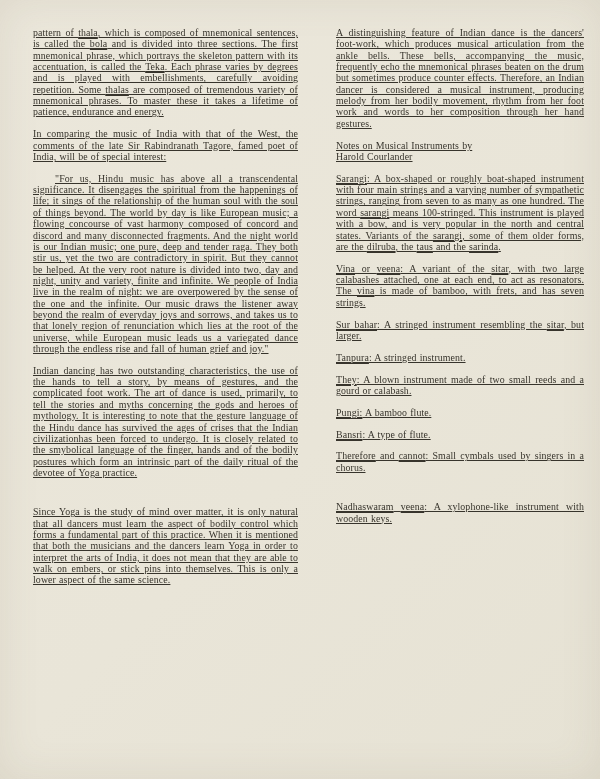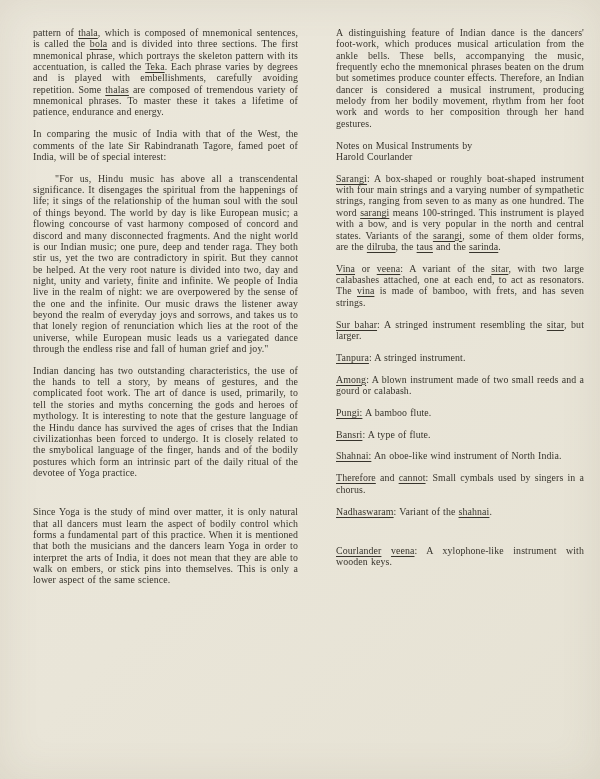--- a/index.html
+++ b/index.html
@@ -23,20 +23,21 @@
     box-shadow: inset 0 0 40px rgba(120,110,85,0.12);
     font-family: "Liberation Serif", "DejaVu Serif", serif;
     font-size: 9.9px;
     line-height: 11.35px;
     color: #37342c;
     letter-spacing: 0.1px;
     overflow: hidden;
   }
   .col {
     display: block;
+    text-decoration: underline;
   }
   .col-left  { width: 265px; flex: 0 0 265px; }
   .col-right { width: 248px; flex: 0 0 248px; }
   .para {
     margin: 0 0 10.5px 0;
     text-align: justify;
     word-spacing: 0.5px;
   }
   .para.indent { text-indent: 22px; }
   .para:last-child { margin-bottom: 0; margin-top: 28px; }
@@ -57,21 +58,19 @@
       <p class="para">Indian dancing has two outstanding characteristics, the use of the hands to tell a story, by means of gestures, and the complicated foot work. The art of dance is used, primarily, to tell the stories and myths concerning the gods and heroes of mythology. It is interesting to note that the gesture language of the Hindu dance has survived the ages of crises that the Indian civilizationhas been forced to undergo. It is closely related to the smybolical language of the finger, hands and of the bodily postures which form an intrinsic part of the daily ritual of the devotee of Yoga practice.</p>
       <p class="para">Since Yoga is the study of mind over matter, it is only natural that all dancers must learn the aspect of bodily control which forms a fundamental part of this practice. When it is mentioned that both the musicians and the dancers learn Yoga in order to interpret the arts of India, it does not mean that they are able to walk on embers, or stick pins into themselves. This is only a lower aspect of the same science.</p>
     </div>
   <div class="col col-right">
       <p class="para">A distinguishing feature of Indian dance is the dancers' foot-work, which produces musical articulation from the ankle bells. These bells, accompanying the music, frequently echo the mnemonical phrases beaten on the drum but sometimes produce counter effects. Therefore, an Indian dancer is considered a musical instrument, producing melody from her bodily movement, rhythm from her foot work and words to her composition through her hand gestures.</p>
       <p class="para">Notes on Musical Instruments by<br>Harold Courlander</p>
       <p class="para"><span class="u">Sarangi</span>: A box-shaped or roughly boat-shaped instrument with four main strings and a varying number of sympathetic strings, ranging from seven to as many as one hundred. The word <span class="u">sarangi</span> means 100-stringed. This instrument is played with a bow, and is very popular in the north and central states. Variants of the <span class="u">sarangi</span>, some of them older forms, are the <span class="u">dilruba</span>, the <span class="u">taus</span> and the <span class="u">sarinda</span>.</p>
       <p class="para"><span class="u">Vina</span> or <span class="u">veena</span>: A variant of the <span class="u">sitar</span>, with two large calabashes attached, one at each end, to act as resonators. The <span class="u">vina</span> is made of bamboo, with frets, and has seven strings.</p>
       <p class="para"><span class="u">Sur bahar</span>: A stringed instrument resembling the <span class="u">sitar</span>, but larger.</p>
       <p class="para"><span class="u">Tanpura</span>: A stringed instrument.</p>
-      <p class="para"><span class="u">Among</span>: A blown instrument made of two small reeds and a gourd or calabash.</p>
+      <p class="para"><span class="u">They</span>: A blown instrument made of two small reeds and a gourd or calabash.</p>
       <p class="para"><span class="u">Pungi:</span> A bamboo flute.</p>
       <p class="para"><span class="u">Bansri</span>: A type of flute.</p>
-      <p class="para"><span class="u">Shahnai:</span> An oboe-like wind instrument of North India.</p>
       <p class="para"><span class="u">Therefore</span> and <span class="u">cannot</span>: Small cymbals used by singers in a chorus.</p>
-      <p class="para"><span class="u">Nadhaswaram</span>: Variant of the <span class="u">shahnai</span>.</p>
-      <p class="para"><span class="u">Courlander</span> <span class="u">veena</span>: A xylophone-like instrument with wooden keys.</p>
+      <p class="para"><span class="u">Nadhaswaram</span> <span class="u">veena</span>: A xylophone-like instrument with wooden keys.</p>
     </div>
 </div>
 
 </body></html>

